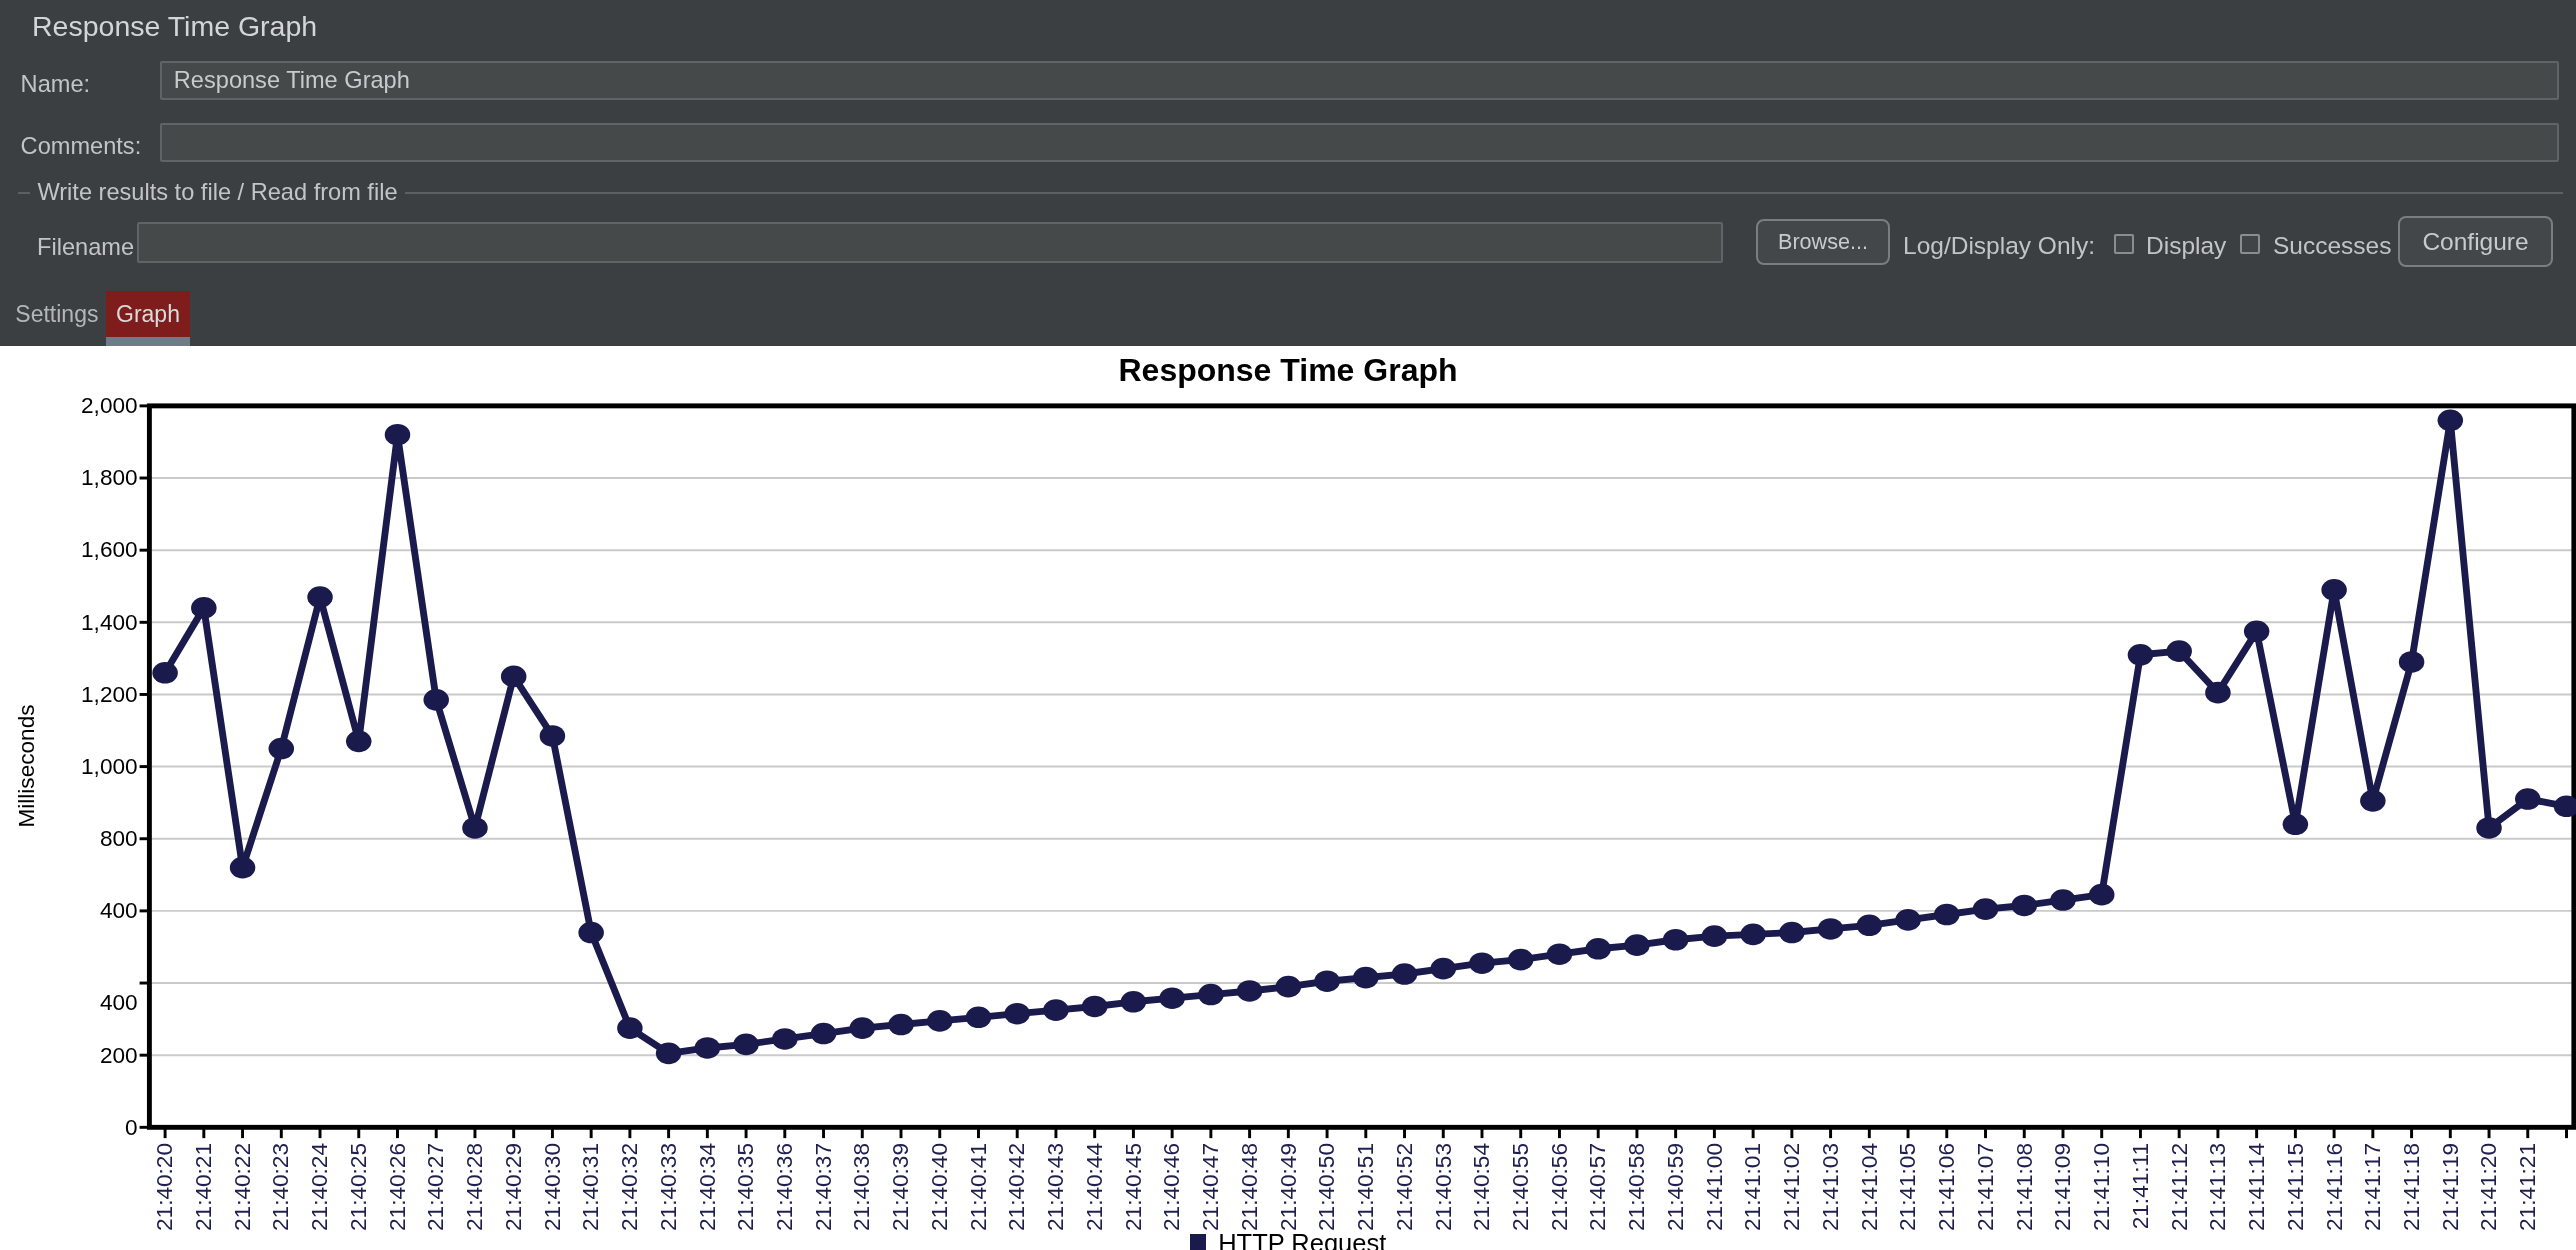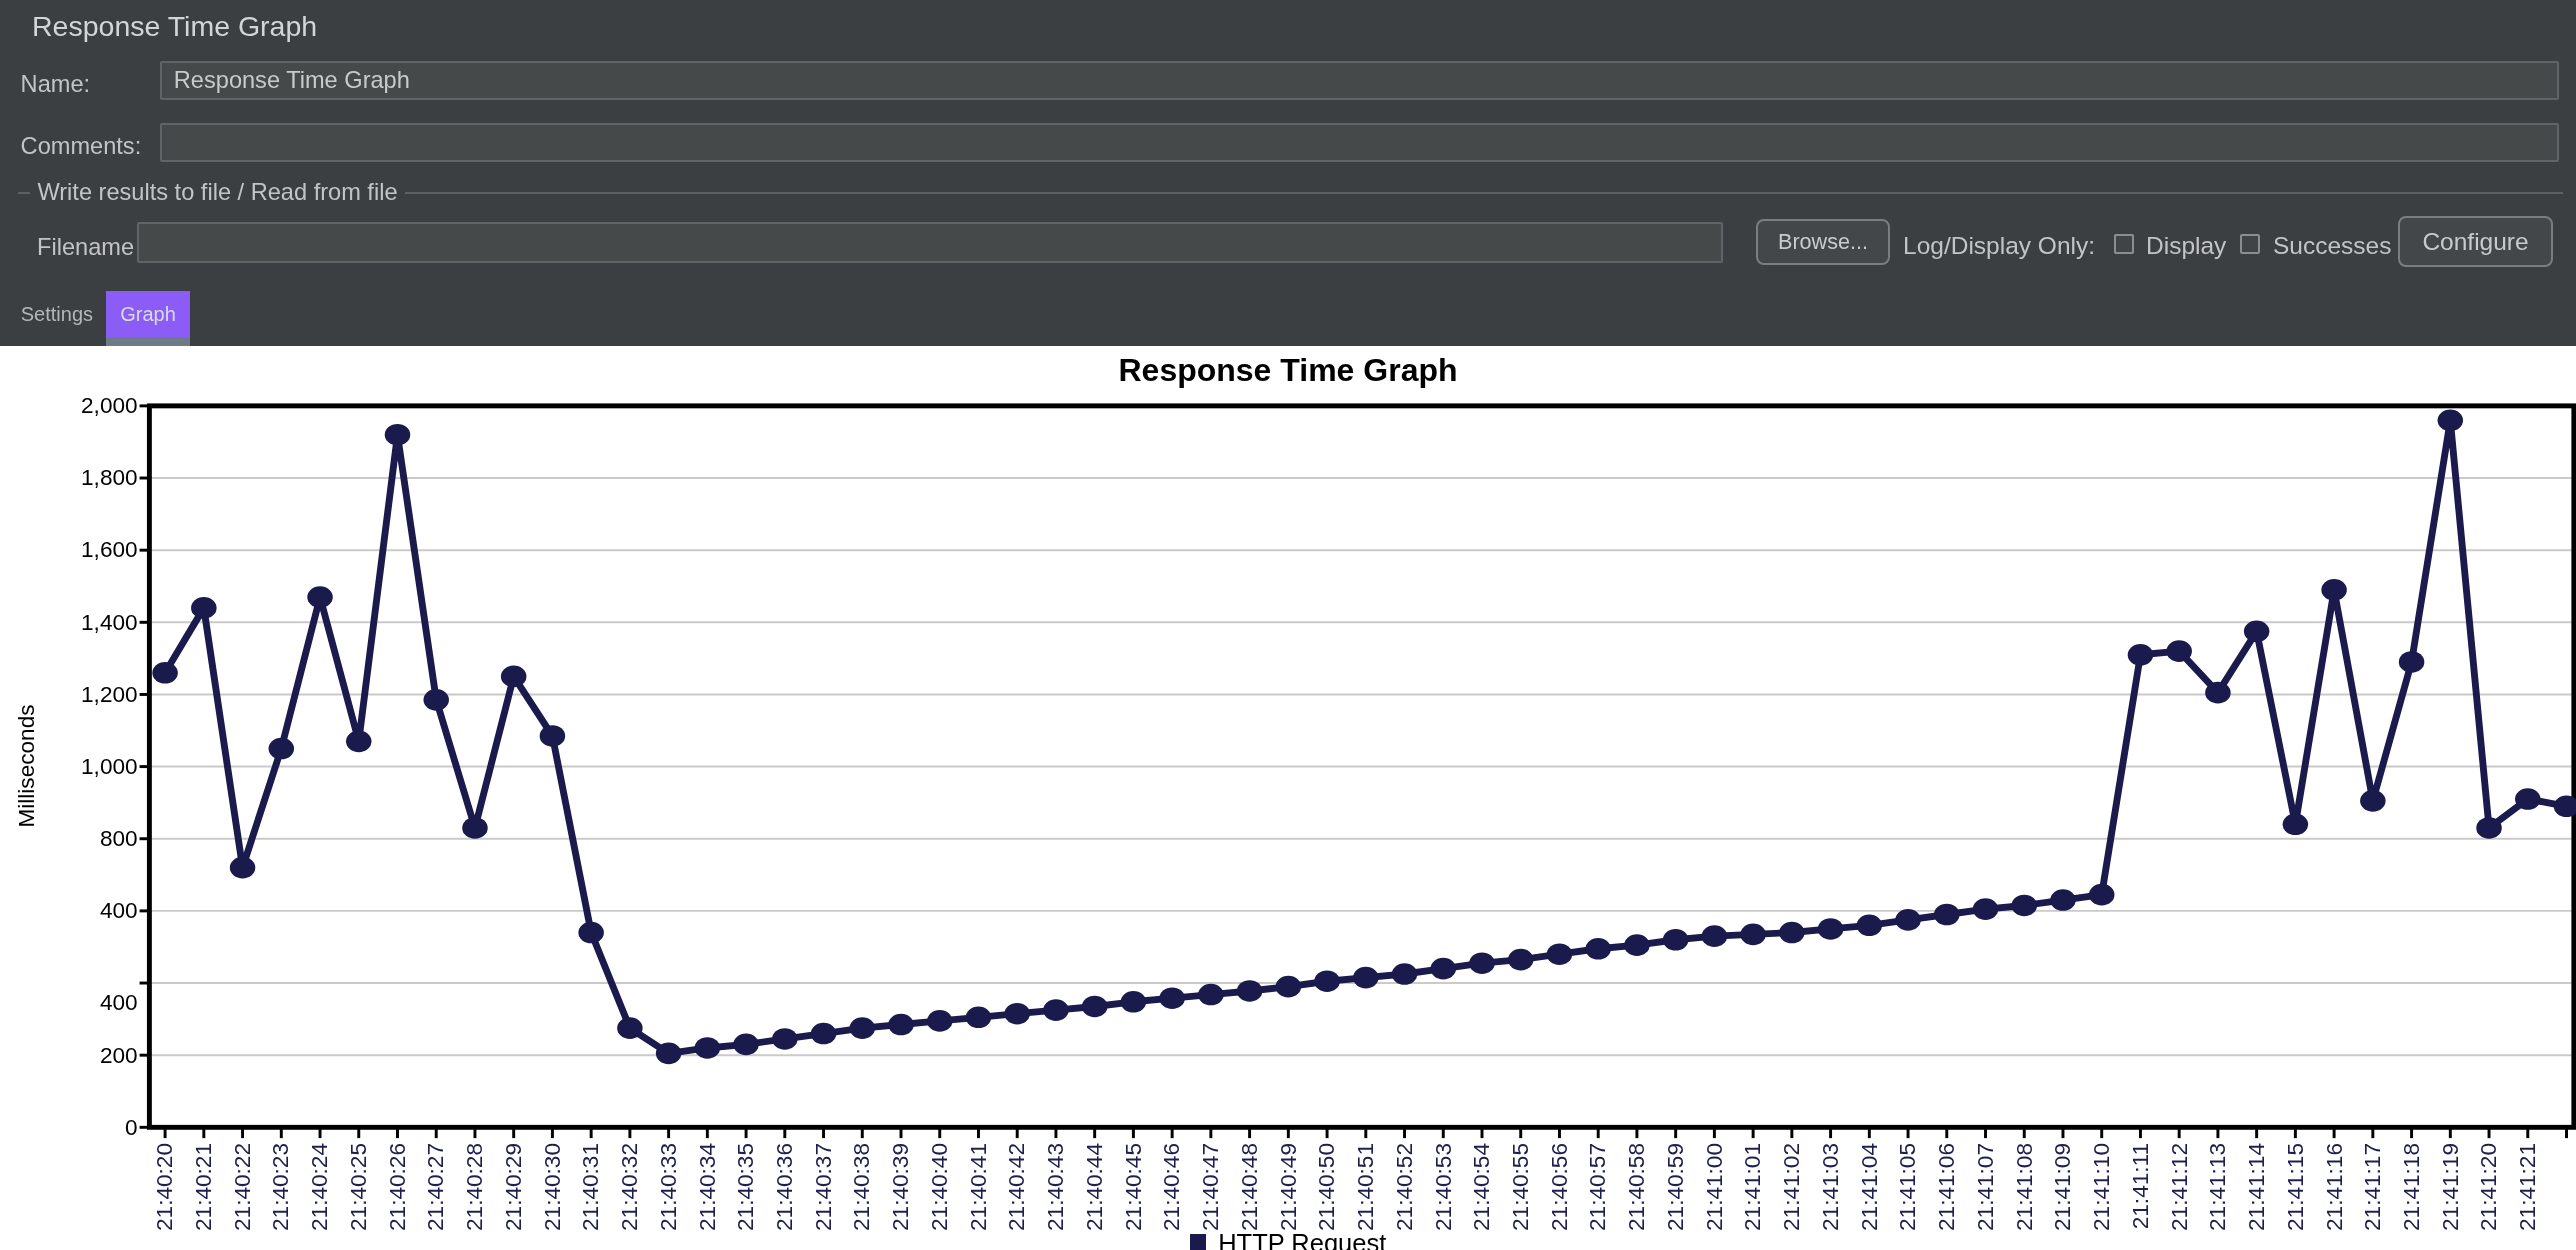--- a/index.html
+++ b/index.html
@@ -36,24 +36,24 @@
     display:flex;align-items:center;justify-content:center;cursor:pointer;
     box-sizing:border-box;
   }
   .cb{
     position:absolute;width:19.6px;height:19.6px;background:#404446;
     border:2px solid #898e90;box-sizing:border-box;border-radius:2px;cursor:pointer;
   }
   
   .tab{
     position:absolute;top:291px;height:46px;display:flex;align-items:center;
-    justify-content:center;font-size:20px;color:#b4b7b8;cursor:pointer;
+    justify-content:center;font-size:23px;color:#b4b7b8;cursor:pointer;
   }
   .tab.selected{
-    background:#8b5cf6;color:#d9dcdd;
+    background:#7f1d1d;color:#d9dcdd;
   }
   .tab-strip{
     position:absolute;top:337px;height:8.8px;background:#6f7b87;
   }
   
   .chart-panel{
     position:absolute;left:0;top:346px;width:2576px;height:905px;background:#ffffff;
   }
   .chart-title{
     position:absolute;left:0;top:5.9px;width:100%;text-align:center;

